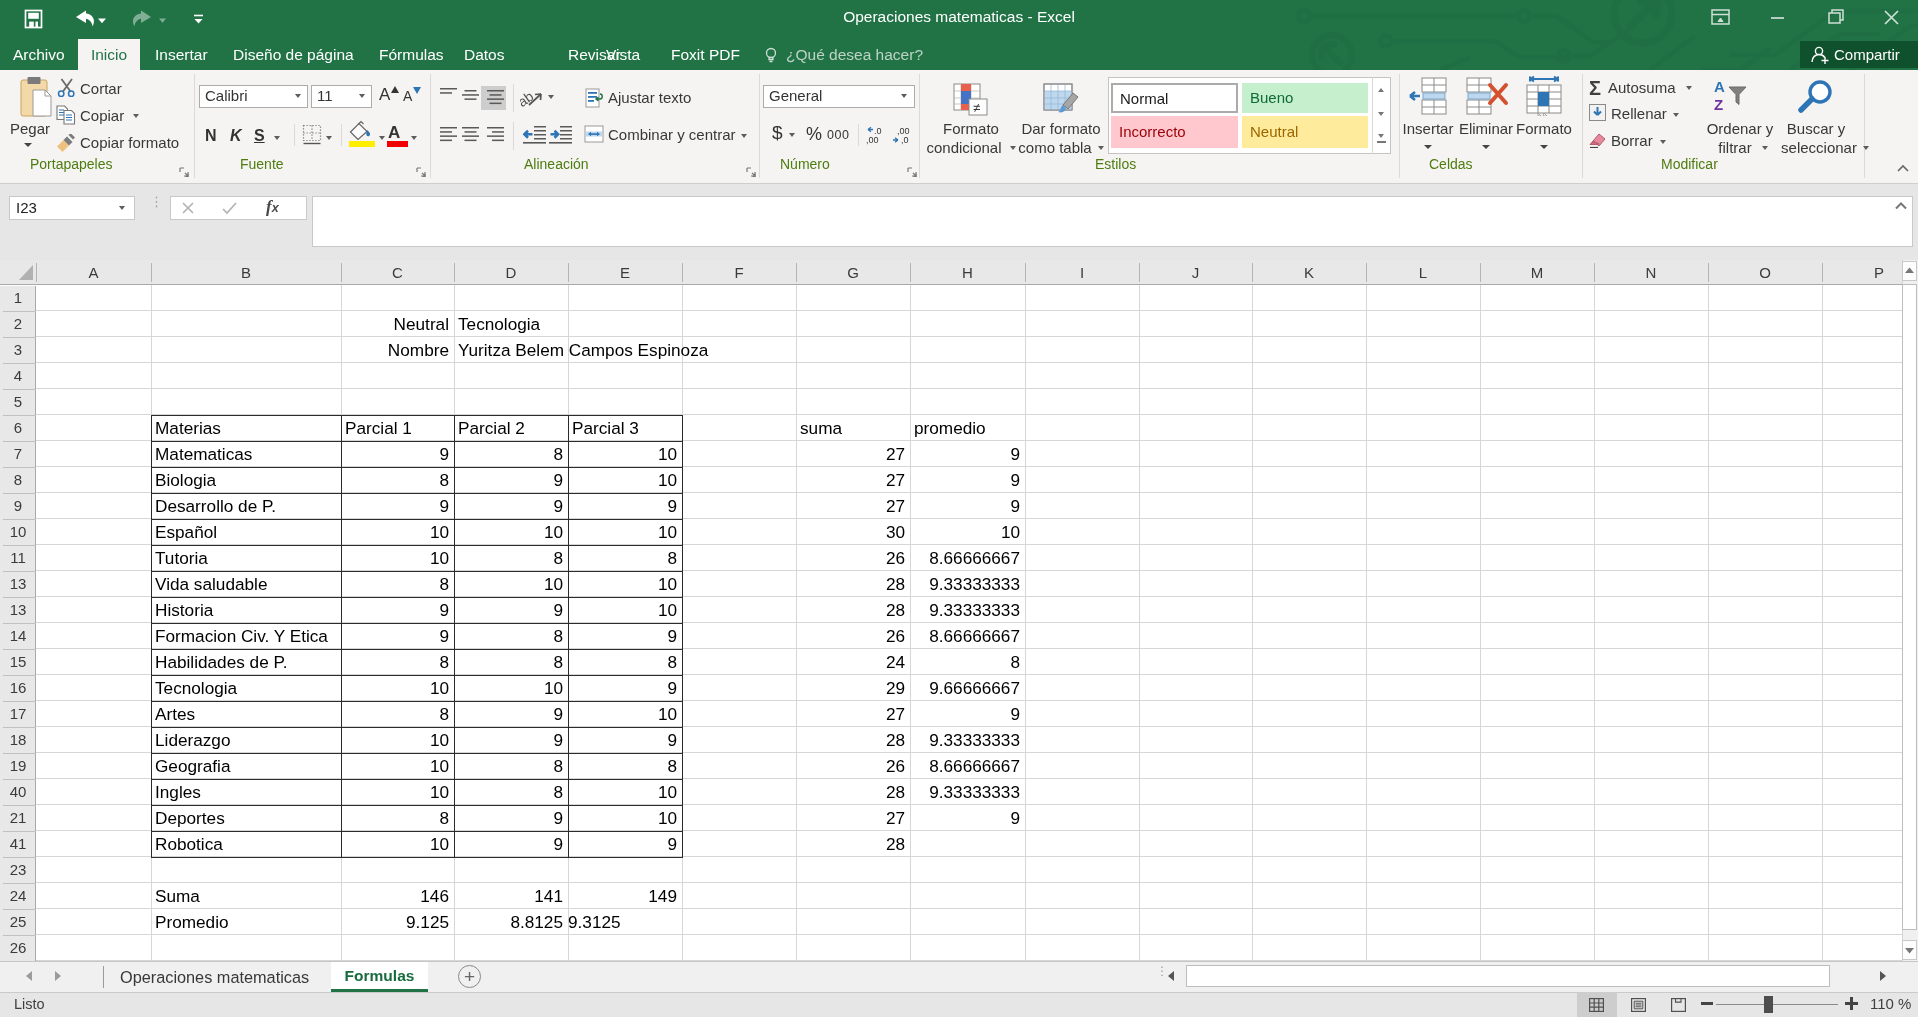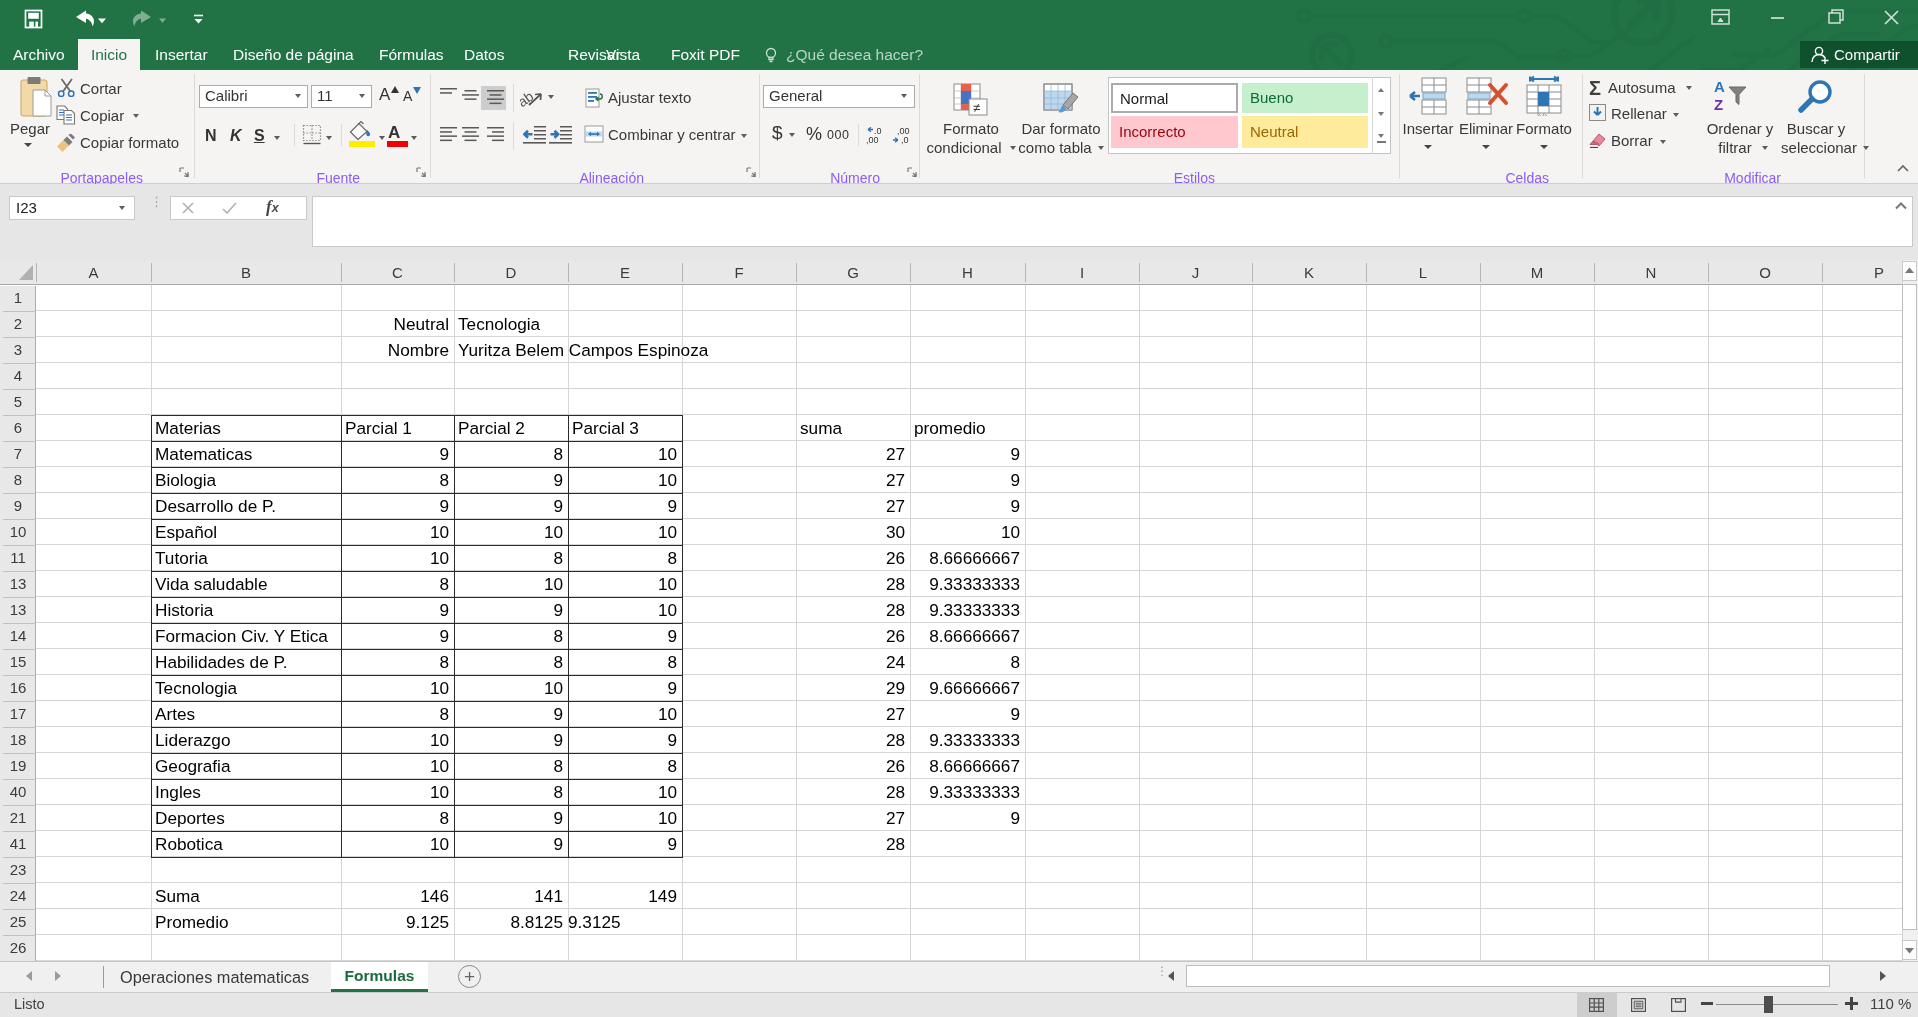--- a/index.html
+++ b/index.html
@@ -5,21 +5,21 @@
 html,body{width:1918px;height:1017px;overflow:hidden;}
 #app{position:relative;width:1918px;height:1017px;background:#fff;}
 .abs{position:absolute;}
 .gl-v{position:absolute;width:1px;background:#d6d6d6;}
 .tb-v{position:absolute;width:1px;background:#2b2b2b;}
 .tb-h{position:absolute;height:1px;background:#2b2b2b;}
 .cell{position:absolute;height:26px;line-height:27px;font-size:17.2px;color:#000;white-space:nowrap;}
 .hdrL{position:absolute;height:25px;line-height:25px;font-size:15px;color:#3b3b3b;text-align:center;}
 .rown{position:absolute;width:36px;line-height:26px;font-size:15px;color:#3b3b3b;text-align:center;}
 .sep{position:absolute;width:1px;top:74px;height:104px;background:#dcdad8;}
-.glabel{position:absolute;top:170px;height:16px;line-height:16px;font-size:14px;color:#8b5cf6;text-align:right;}
+.glabel{position:absolute;top:156px;height:16px;line-height:16px;font-size:14px;color:#4d7c0f;text-align:left;}
 .launch{position:absolute;top:166px;width:12px;height:12px;}
 .rtxt{font-size:15px;color:#383838;}
 .tab{position:absolute;top:39px;height:31px;line-height:31px;color:#fff;font-size:15.5px;text-align:center;}
 .combo{position:absolute;background:#fff;border:1px solid #ababab;}
 .dd{position:absolute;width:0;height:0;border-left:3.5px solid transparent;border-right:3.5px solid transparent;border-top:4px solid #5c5c5c;}
 .ddb{position:absolute;width:0;height:0;border-left:4px solid transparent;border-right:4px solid transparent;border-top:4.5px solid #444;}
 </style></head><body>
 <div id="app">
 
 <div class="abs" style="left:0;top:0;width:1918px;height:70px;background:#217346;overflow:hidden;">
@@ -67,20 +67,21 @@
   <g fill="#ffffff" opacity="0.42">
    <path d="M127 8 L117 1.5 L117 14 Z"></path>
    <path d="M119 4.2 c-8 0.2 -12.5 5.8 -8.6 13.3 c0.6 -5 3.8 -8 8.6 -8 z"></path>
    <path d="M135 9.5 l3.5 4.3 3.5 -4.3 z"></path>
   </g>
   <g stroke="#fff" stroke-width="1.6">
    <path d="M170 6.5 h9"></path>
    <path d="M170.5 10 l4 4.5 4 -4.5 z" fill="#fff" stroke-width="0"></path>
   </g>
  </svg>
+ <div class="abs" style="left:0;top:8px;width:1918px;text-align:center;color:#fff;font-size:15.5px;">Operaciones matematicas - Excel</div>
 
  <svg class="abs" style="left:1705px;top:8px" width="200" height="20" viewBox="0 0 200 20">
   <g stroke="#cfe0d6" stroke-width="1.5" fill="none">
    <rect x="7" y="2" width="17" height="14"></rect>
    <path d="M7 6.5 h17"></path>
    <path d="M13 13.5 l2.5 -3.5 2.5 3.5 z" fill="#cfe0d6" stroke-width="1"></path>
    <path d="M66 10 h13" stroke-width="1.7"></path>
    <rect x="124" y="5" width="11" height="10"></rect>
    <path d="M127 5 v-3 h11 v10 h-3"></path>
    <path d="M180 3 l13 13 M193 3 l-13 13" stroke-width="1.7"></path>

